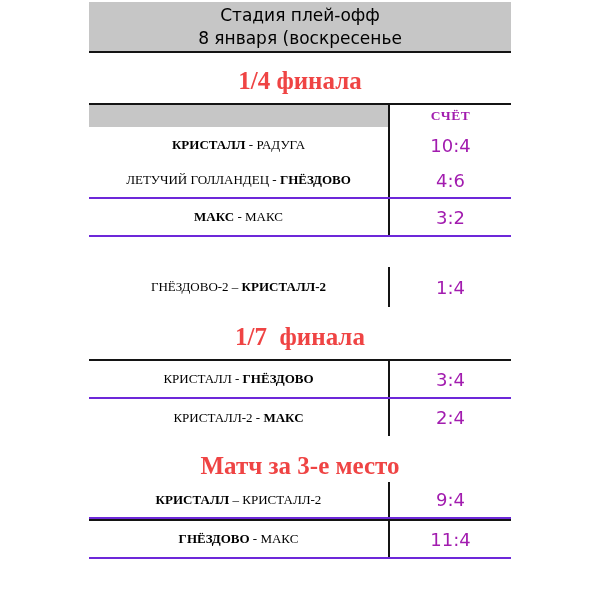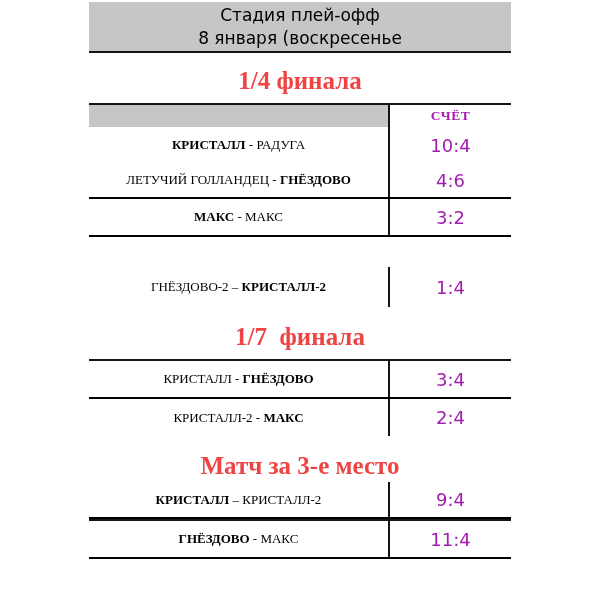--- a/index.html
+++ b/index.html
@@ -43,21 +43,21 @@
   .st-third   { margin: 14px 0 0 0; }
   .st-final   { margin: 9px 0 2px 0; }
 
   
   .scoretable { width: 422px; }
   .topline { border-top: 2px solid #141414; }
   .row {
     display: flex;
     box-sizing: border-box;
   }
-  .bb { border-bottom: 2px solid #000000; }
+  .bb { border-bottom: 2px solid #6d28d9; }
   .h22 { height: 22px; }
   .h36 { height: 36px; }
   .h37 { height: 37px; }
   .h38 { height: 38px; }
   .h40 { height: 40px; margin-top: 30px; }
   .teams {
     width: 299px;
     box-sizing: border-box;
     display: flex;
     align-items: center;

